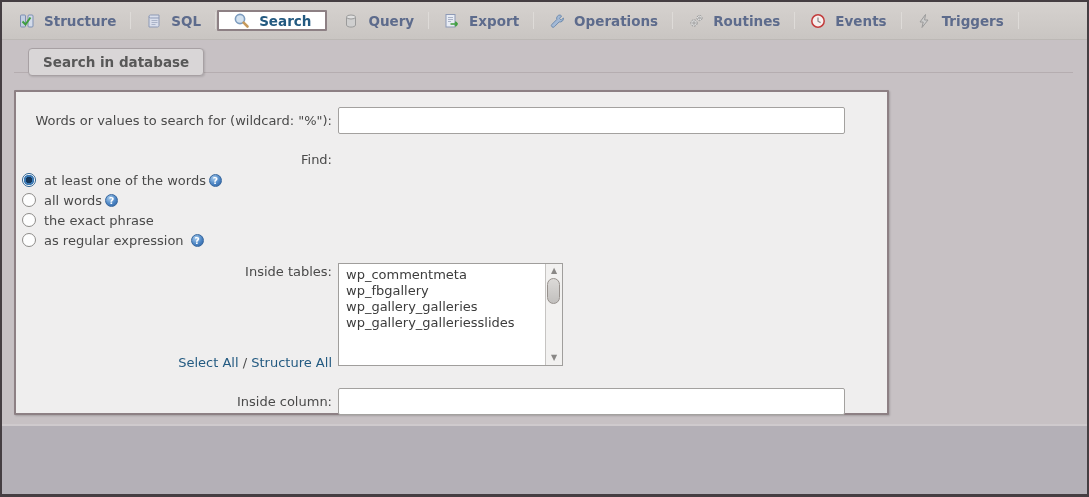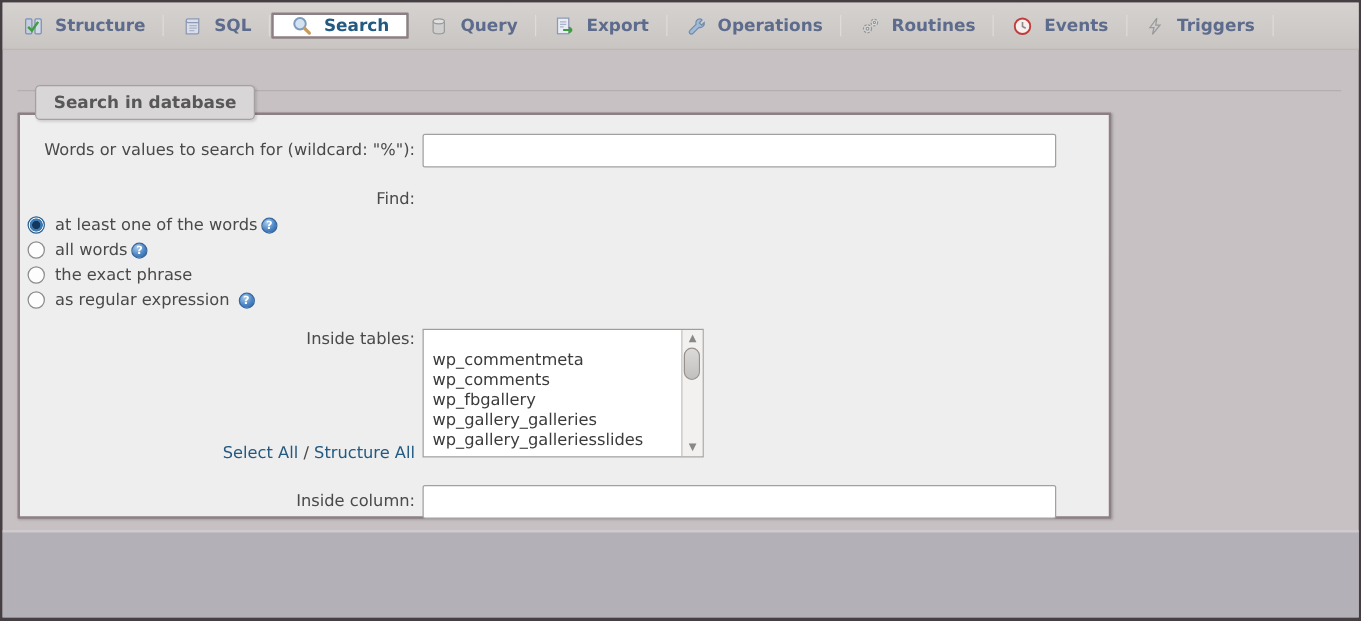--- a/index.html
+++ b/index.html
@@ -34,21 +34,21 @@
   .tab-icon { width:17px; height:17px; display:inline-flex; align-items:center; justify-content:center; }
   .tab-icon svg { display:block; }
 
   
   .content { position:relative; height:415px; }
   .outer-rule {
     position:absolute; left:12px; right:14px; top:32px;
     border-top:1px solid #b5adb0;
   }
   .legend {
-    position:absolute; left:26px; top:28px; height:28px;
+    position:absolute; left:26px; top:8px; height:28px;
     padding:0 14px; line-height:26px;
     background:#d9d6d7; border:1px solid #a7a0a3; border-radius:4px;
     font-size:13.5px; font-weight:bold; color:#585858;
     box-shadow:1px 1px 2px rgba(0,0,0,0.12);
     z-index:2;
   }
   .fieldset {
     position:absolute; left:12px; top:50px; width:875px; height:325px;
     background:#efeeee; border:2px solid #8d8084; border-radius:1px;
     box-shadow:1px 1px 2px rgba(0,0,0,0.18);
@@ -94,21 +94,21 @@
     display:flex; flex-direction:column; justify-content:space-between;
     align-items:flex-end; line-height:17px;
   }
   .links-line { transform:translateY(5px); white-space:nowrap; }
   .link { color:#235a81; text-decoration:none; cursor:pointer; }
   .link-sep { color:#4a4a4a; }
   .listbox {
     position:relative; width:225px; height:103px;
     background:#fff; border:1px solid #a09e9c; overflow:hidden;
   }
-  .list-inner { padding:17px 0 0 7px; }
+  .list-inner { padding:3px 0 0 7px; }
   .list-option { font-size:13px; line-height:16px; white-space:nowrap; cursor:default; color:#3c3c3c; }
   .scrollbar {
     position:absolute; top:0; right:0; bottom:0; width:17px;
     background:#f2f1f0; border-left:1px solid #c6c4c2;
   }
   .sb-arrow {
     position:absolute; left:0; width:16px; height:14px;
     color:#8a8886; font-size:8px; text-align:center; line-height:14px; cursor:pointer;
   }
   .sb-up { top:0; }
@@ -263,21 +263,20 @@
           <span class="links-line">
             <a class="link">Select All</a>
             <span class="link-sep">/</span>
             <a class="link">Structure All</a>
           </span>
         </div>
         <div class="value-col">
           <div class="listbox">
             <div class="list-inner">
                 <div class="list-option">wp_commentmeta</div>
-                <div class="list-option">wp_comments</div>
                 <div class="list-option">wp_fbgallery</div>
                 <div class="list-option">wp_gallery_galleries</div>
                 <div class="list-option">wp_gallery_galleriesslides</div>
               </div>
             <div class="scrollbar">
               <div class="sb-arrow sb-up">▲</div>
               <div class="sb-thumb"></div>
               <div class="sb-arrow sb-down">▼</div>
             </div>
           </div>

